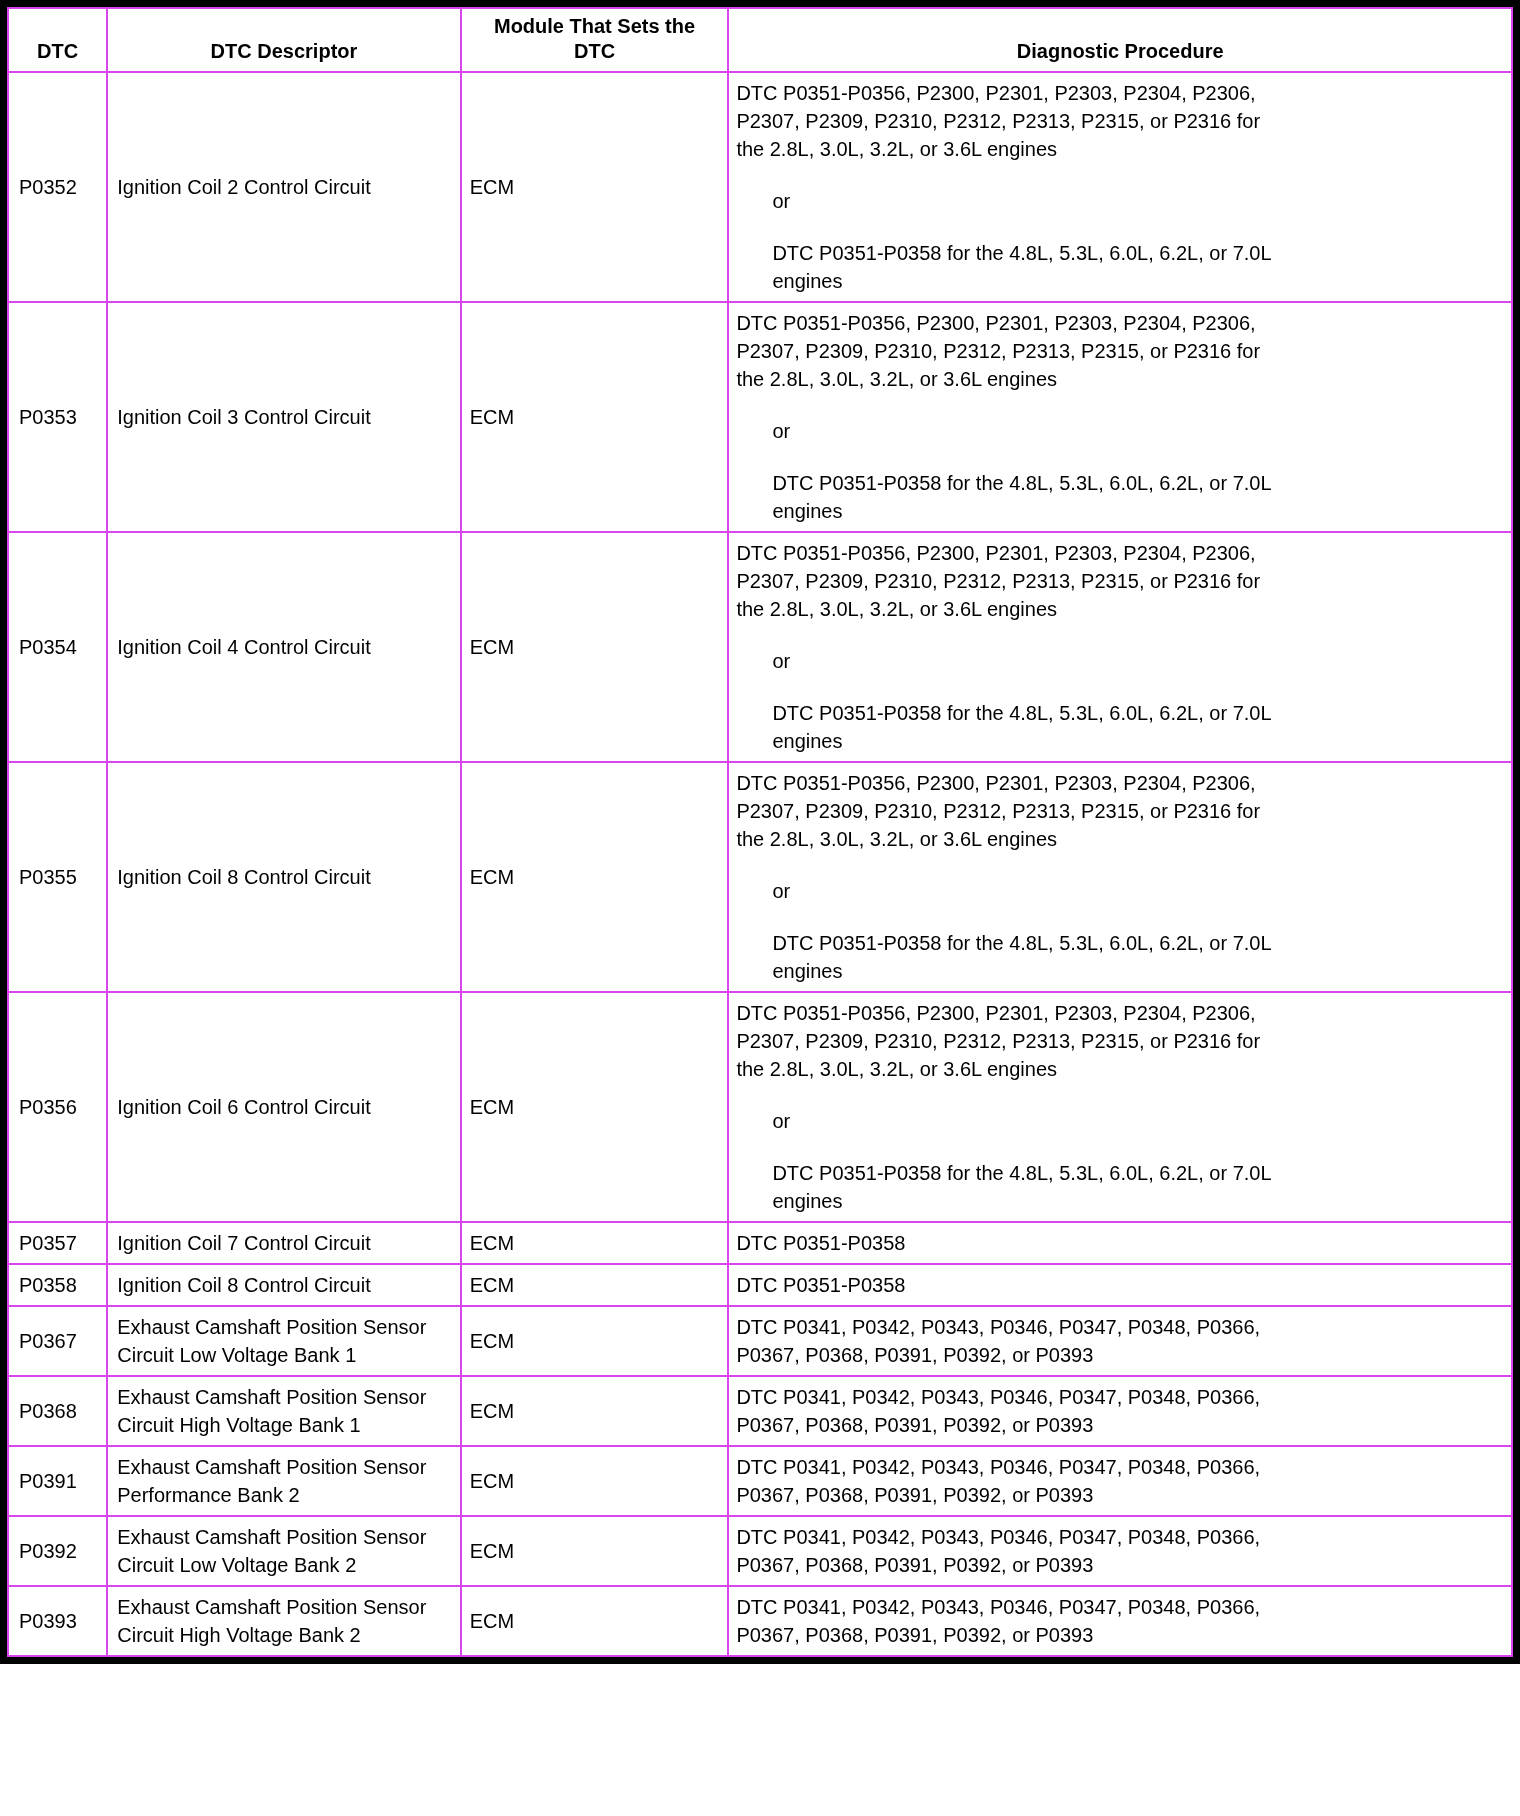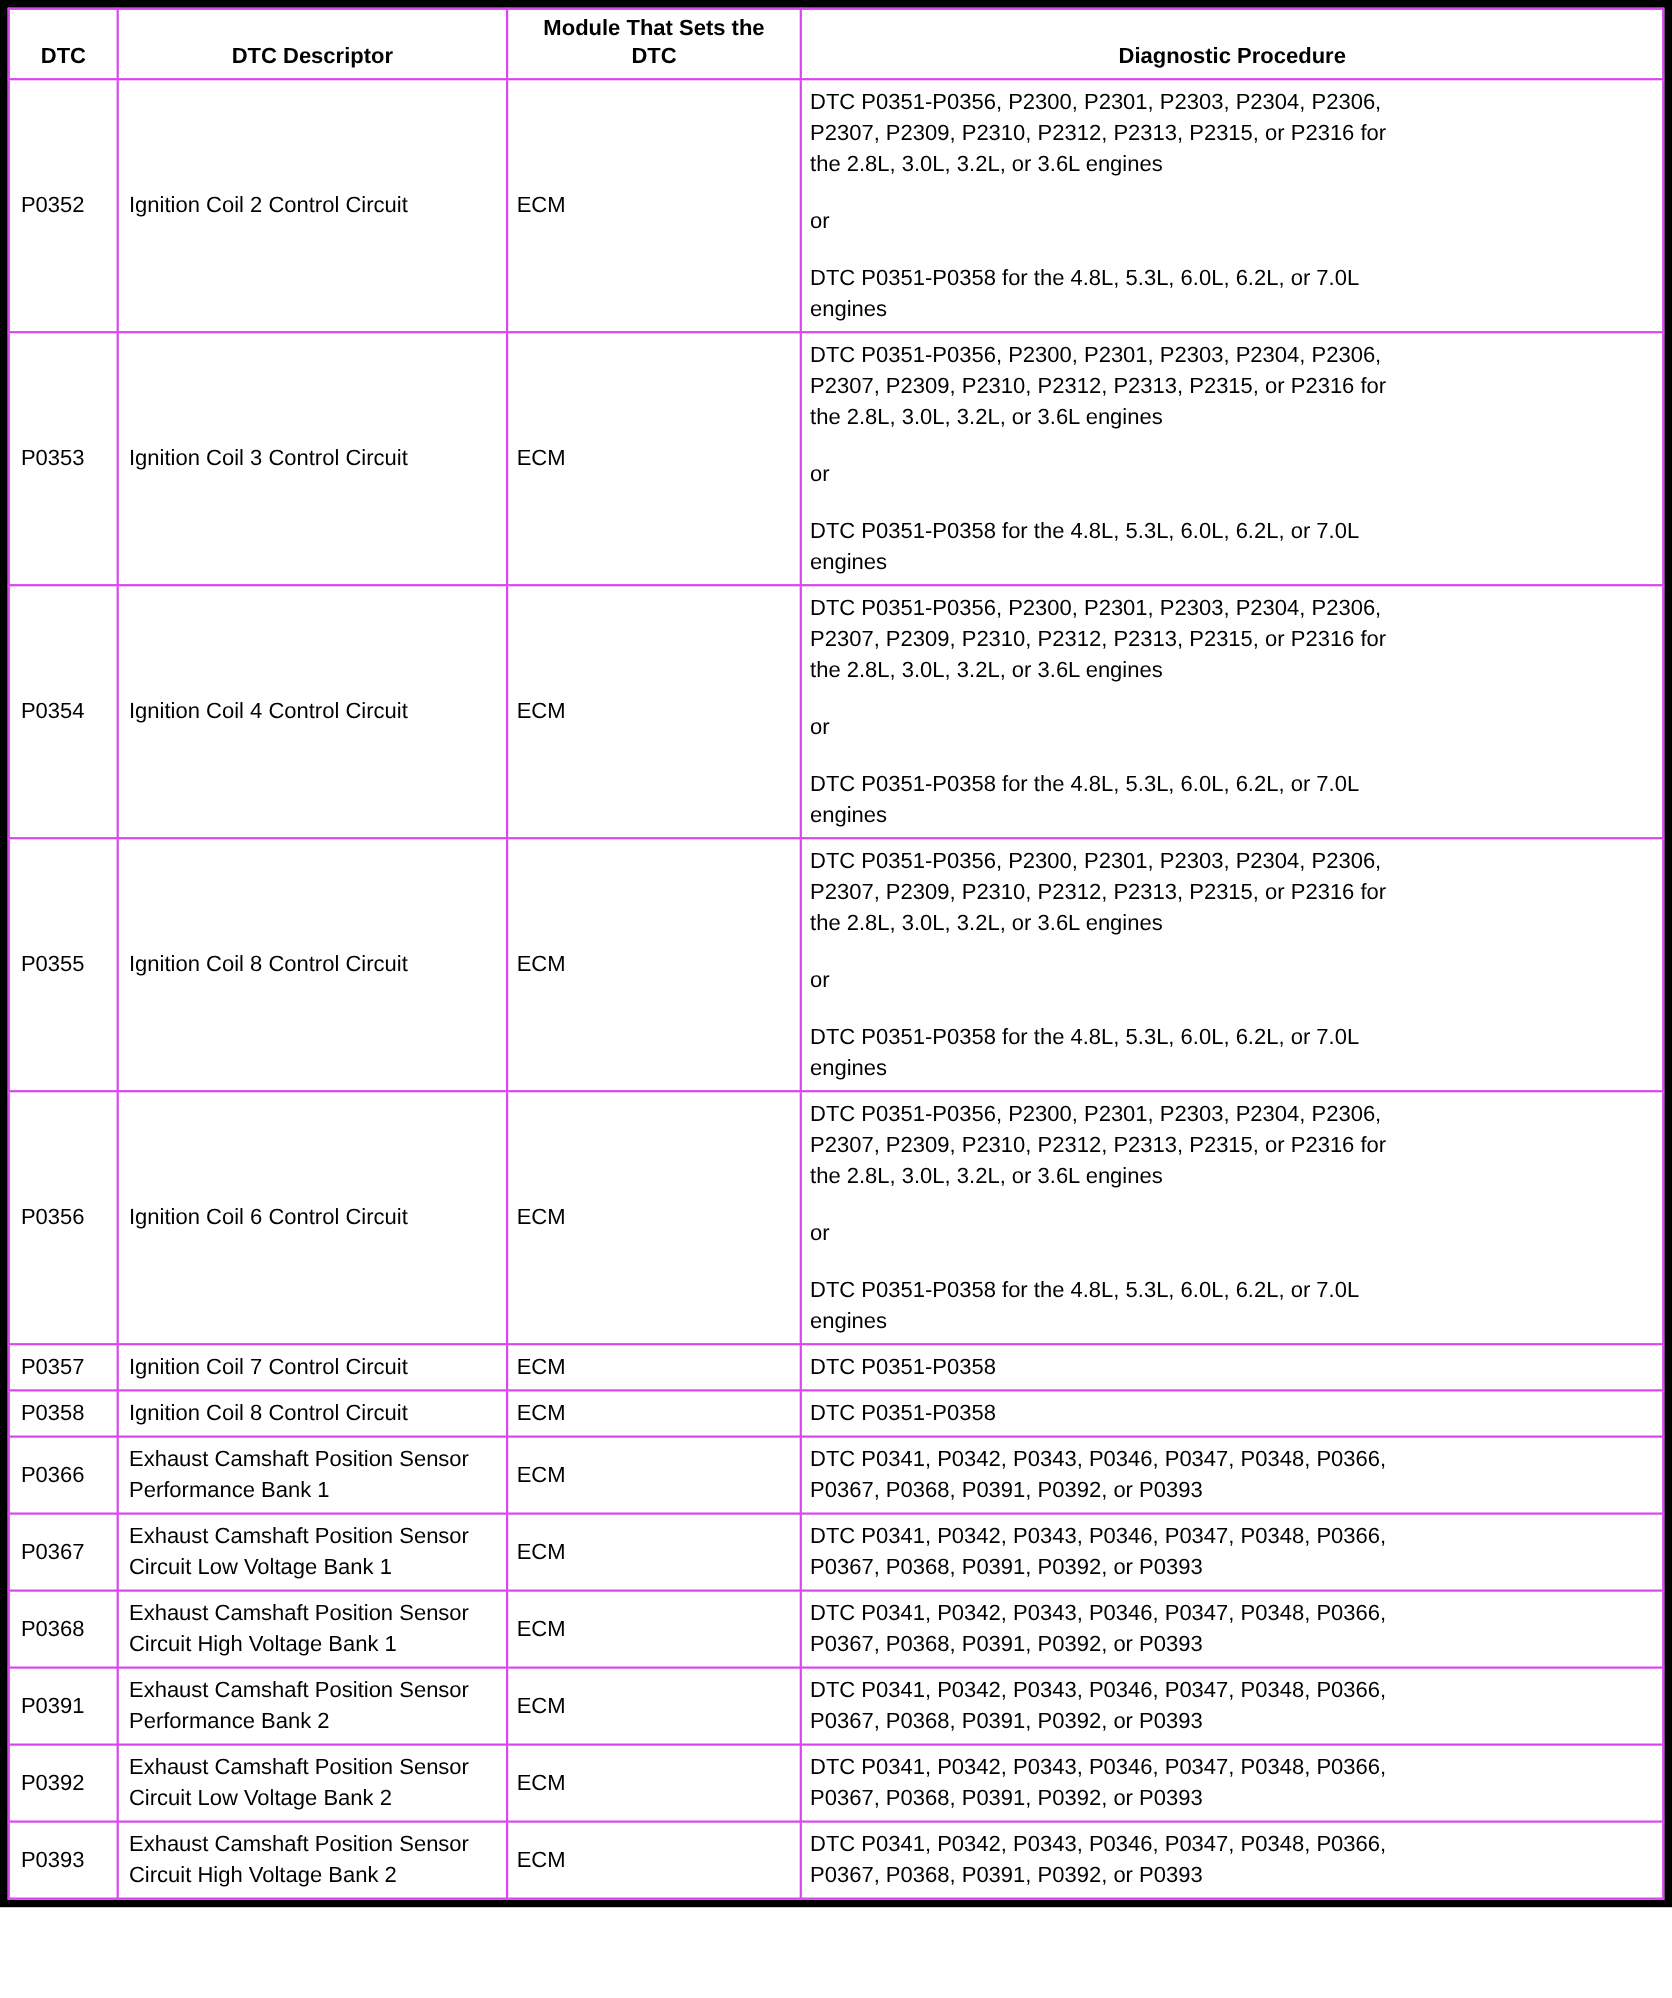--- a/index.html
+++ b/index.html
@@ -53,20 +53,21 @@
     text-align: left;
   }
   td.col-proc {
     padding: 6px 6px 6px 7px;
   }
   td.col-proc .para {
     max-width: 552px;
   }
   td.col-proc .para + .para {
     margin-top: 24px;
+    margin-left: 36px;
   }
 </style>
 </head>
 <body>
 
 <div class="page">
   <table class="dtc-table">
     <colgroup>
       <col class="c-dtc">
       <col class="c-desc">
@@ -142,28 +143,20 @@
         </tr>
         <tr>
           <td class="col-dtc">P0358</td>
           <td class="col-desc">Ignition Coil 8 Control Circuit</td>
           <td class="col-module">ECM</td>
           <td class="col-proc">
             <div class="para">DTC P0351-P0358</div>
           </td>
         </tr>
         <tr>
-          <td class="col-dtc">P0366</td>
-          <td class="col-desc">Exhaust Camshaft Position Sensor Performance Bank 1</td>
-          <td class="col-module">ECM</td>
-          <td class="col-proc">
-            <div class="para">DTC P0341, P0342, P0343, P0346, P0347, P0348, P0366, P0367, P0368, P0391, P0392, or P0393</div>
-          </td>
-        </tr>
-        <tr>
           <td class="col-dtc">P0367</td>
           <td class="col-desc">Exhaust Camshaft Position Sensor Circuit Low Voltage Bank 1</td>
           <td class="col-module">ECM</td>
           <td class="col-proc">
             <div class="para">DTC P0341, P0342, P0343, P0346, P0347, P0348, P0366, P0367, P0368, P0391, P0392, or P0393</div>
           </td>
         </tr>
         <tr>
           <td class="col-dtc">P0368</td>
           <td class="col-desc">Exhaust Camshaft Position Sensor Circuit High Voltage Bank 1</td>

